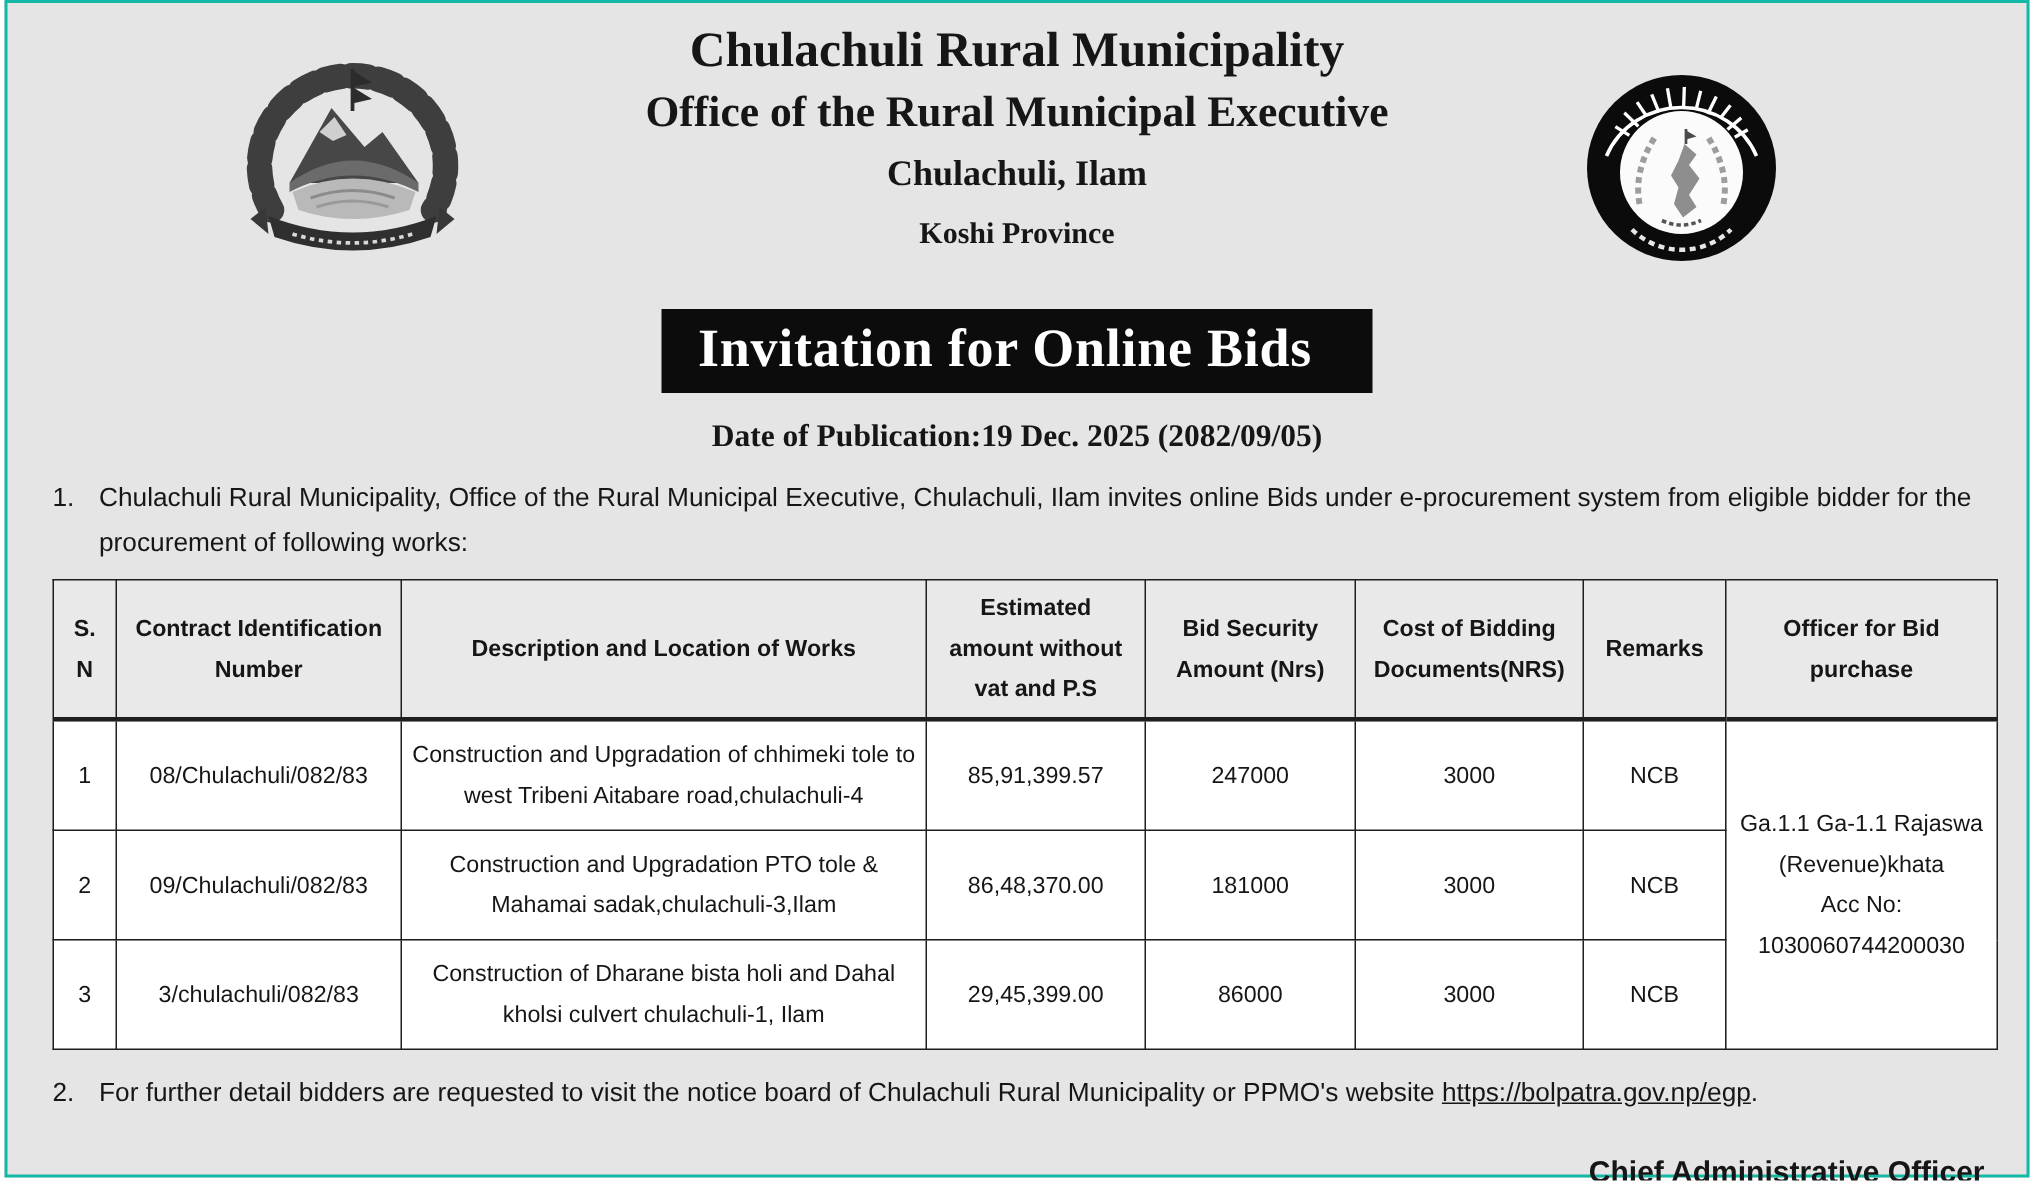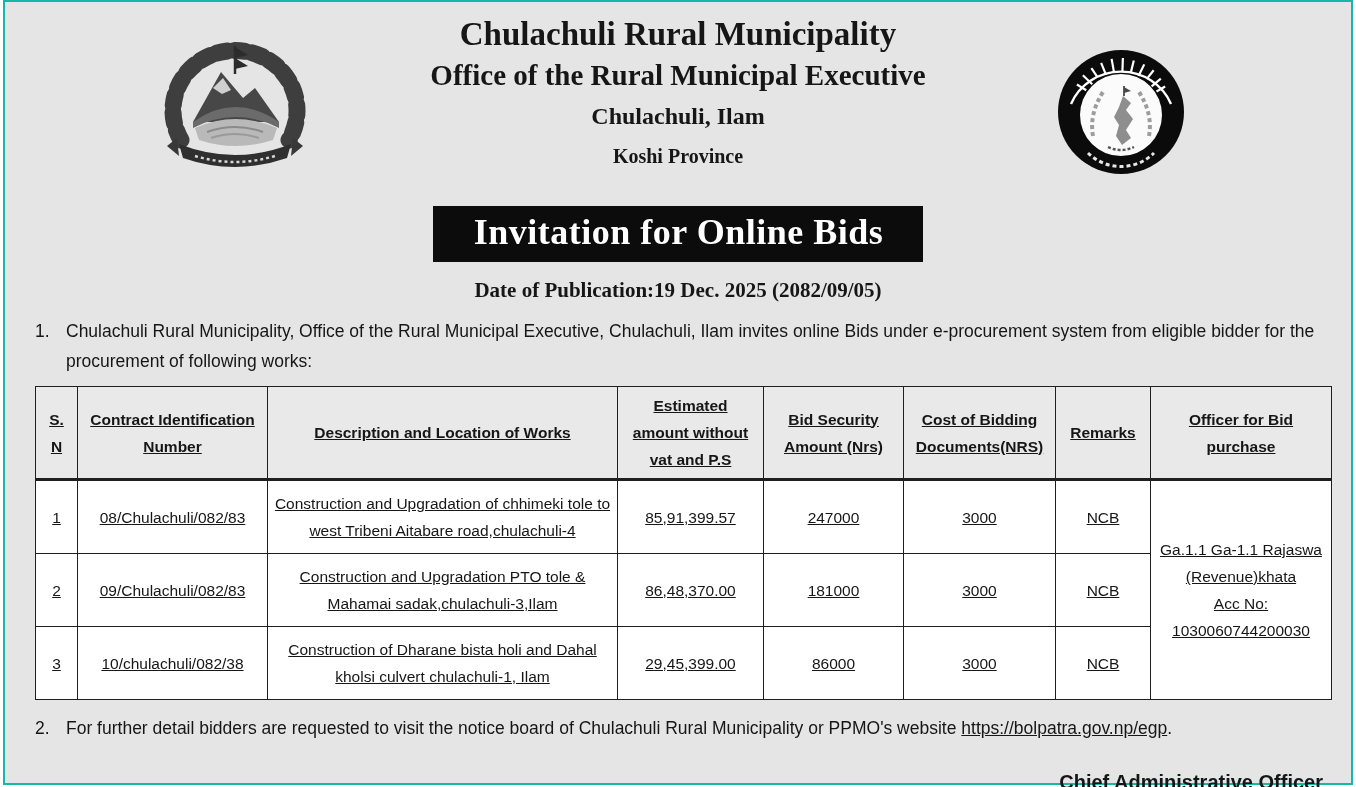--- a/index.html
+++ b/index.html
@@ -21,35 +21,34 @@
   }
   .t1{font-size:33px;line-height:40px;margin:0;}
   .t2{font-size:29px;line-height:42px;margin:0;}
   .t3{font-size:24px;line-height:40px;margin:0;}
   .t4{font-size:20px;line-height:40px;margin:0;}
   
   .banner-row{text-align:center;margin-top:16px;}
   .banner{
     display:inline-block;background:#0c0c0c;color:#ffffff;
     font-family:"Liberation Serif",serif;font-weight:bold;font-size:36px;
-    padding:5px 40px 9px 41px;letter-spacing:0.5px;
+    padding:5px 40px 9px 24px;letter-spacing:0.5px;
   }
   .pubdate{
     text-align:center;font-family:"Liberation Serif",serif;font-weight:bold;
     font-size:21px;margin-top:16px;
   }
   
   .para{display:flex;margin:13px 14px 0 30px;font-size:17.5px;line-height:30px;}
   .para .num{width:31px;flex:none;}
   .para .txt{flex:1;}
   
   table.bids{
     border-collapse:collapse;margin:10px 0 1px 30px;width:1296px;
     table-layout:fixed;
-    text-decoration:underline;
   }
   table.bids th,table.bids td{
     border:1.6px solid #1f1f1f;text-align:center;vertical-align:middle;
     font-size:15.5px;line-height:27px;padding:5px 6px;
     overflow:hidden;
   }
   table.bids thead th{
     background:#e9e9e9;font-weight:bold;border-bottom:3px solid #1f1f1f;
     height:56px;
   }
@@ -212,21 +211,21 @@
         <td>2</td>
         <td>09/Chulachuli/082/83</td>
         <td>Construction and Upgradation PTO tole &amp; Mahamai sadak,chulachuli-3,Ilam</td>
         <td>86,48,370.00</td>
         <td>181000</td>
         <td>3000</td>
         <td>NCB</td>
       </tr>
       <tr>
         <td>3</td>
-        <td>10/chulachuli/082/38</td>
+        <td>3/chulachuli/082/83</td>
         <td>Construction of Dharane bista holi and Dahal kholsi culvert chulachuli-1, Ilam</td>
         <td>29,45,399.00</td>
         <td>86000</td>
         <td>3000</td>
         <td>NCB</td>
       </tr>
     </tbody>
   </table>
 
   <div class="para">

